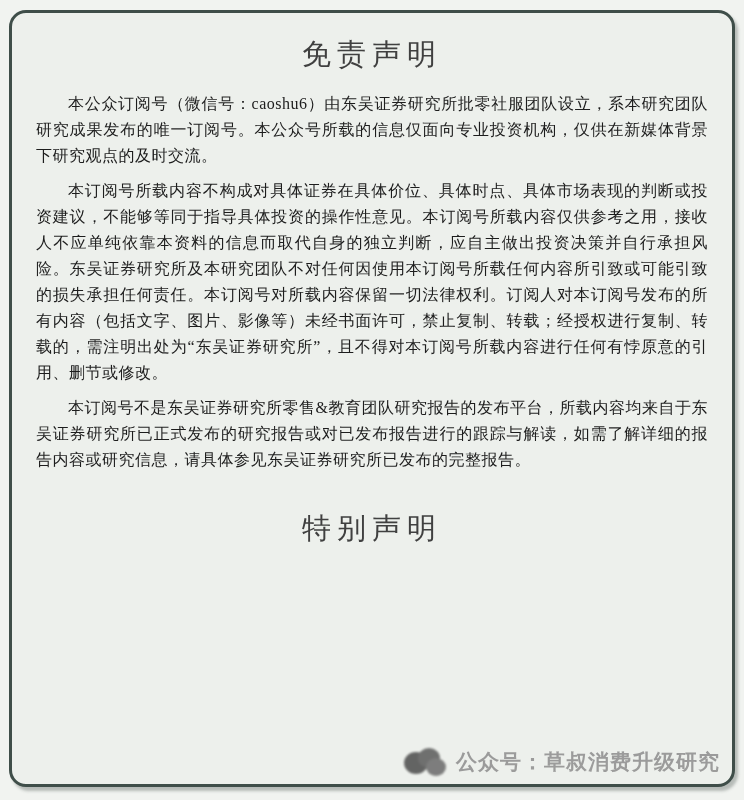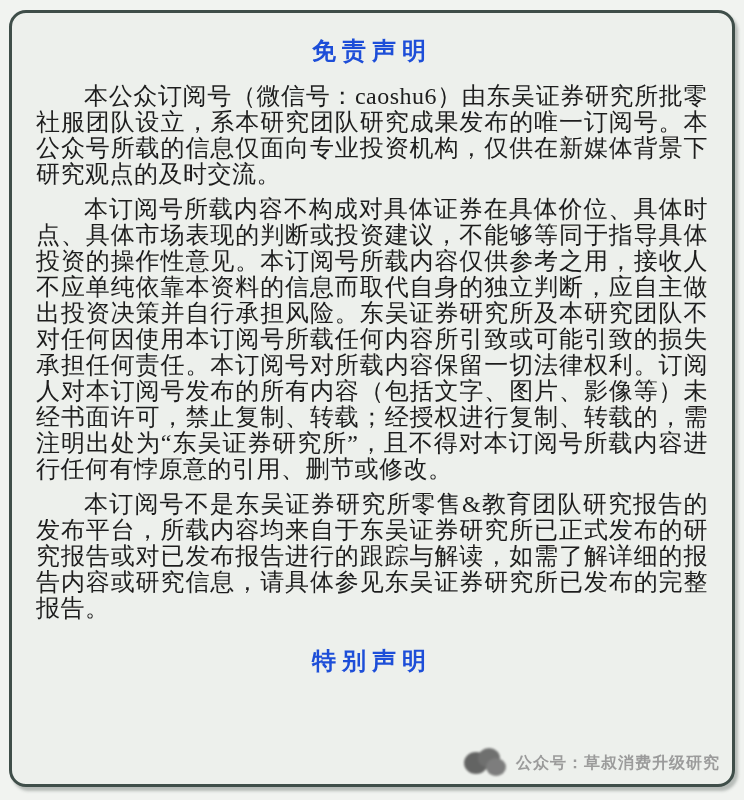--- a/index.html
+++ b/index.html
@@ -23,41 +23,41 @@
     background:var(--box-bg);
     border:3px solid var(--box-border);
     border-radius:17px;
     box-shadow:3px 4px 3px rgba(110,120,115,.45);
     padding:20px 24px 10px 24px;
     overflow:hidden;
   }
   .section-title{
     margin:2px 0 16px 0;
     text-align:center;
-    font-size:24px;
-    font-weight:bold;
+    font-size:29px;
+    font-weight:normal;
     letter-spacing:6px;
-    color:#1d4ed8;
+    color:#404040;
   }
-  .section-title.special{margin-top:24px;}
+  .section-title.special{margin-top:36px;}
   .body-text{
     margin:9px 0;
-    font-size:24px;
+    font-size:16px;
     line-height:26px;
     text-align:justify;
     text-indent:2em;
     color:var(--text);
     letter-spacing:0.5px;
   }
   .watermark{
     position:absolute;
     right:12px;bottom:6px;
-    display:flex;align-items:center;gap:4px;
+    display:flex;gap:4px;
     color:var(--watermark);
-    font-size:16px;
+    font-size:21px;
     font-weight:bold;
     letter-spacing:1px;
     filter:blur(0.6px);
     opacity:0.85;
     white-space:nowrap;
   }
   .wm-icon{
     position:relative;
     width:48px;height:30px;
     flex:0 0 auto;

